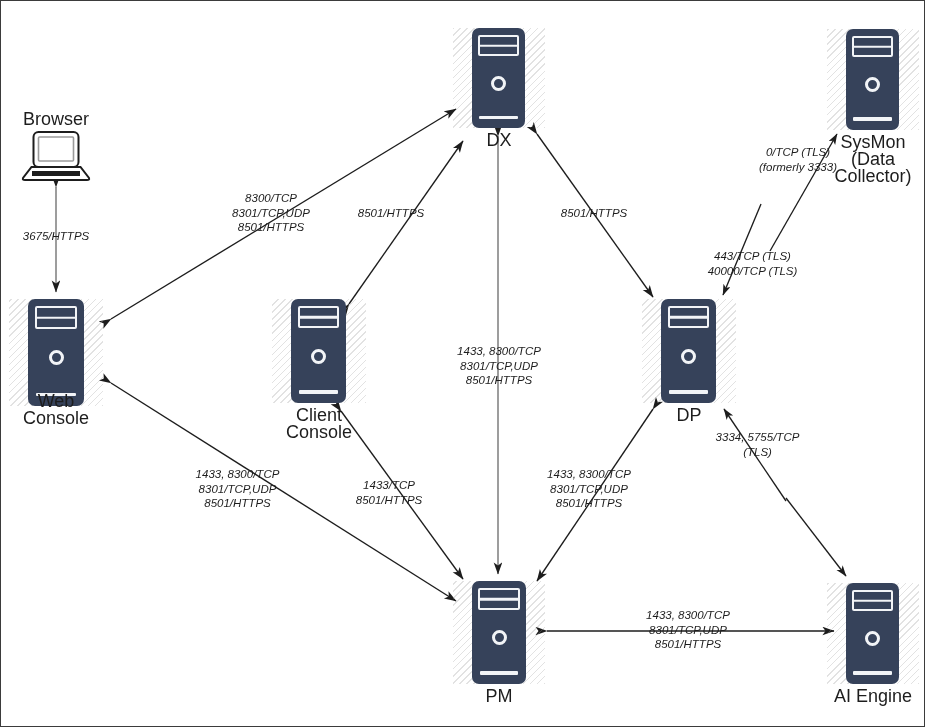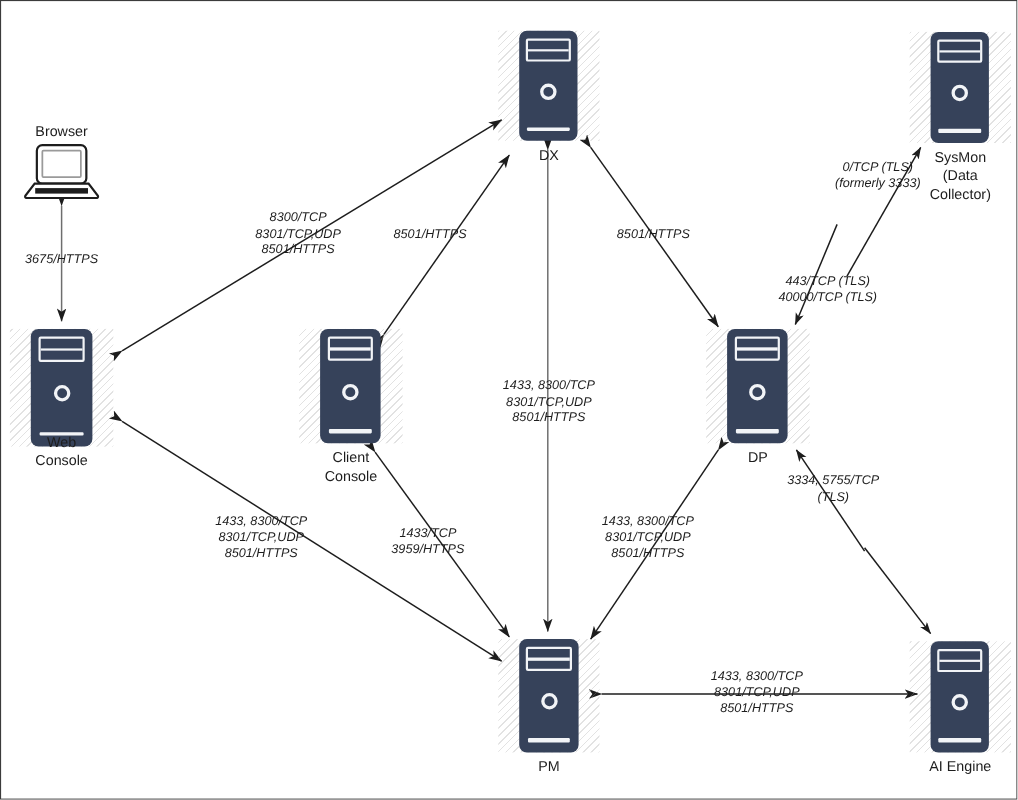--- a/index.html
+++ b/index.html
@@ -55,21 +55,21 @@
   .srv-bar{
     position:absolute;
     left:14%;right:14%;bottom:9%;
     height:3.5px;background:#f2f4f7;border-radius:1px;
   }
   .laptop{position:absolute;}
   .node-label{
     position:absolute;
     text-align:center;
     color:#1d1d1d;
-    font-size:13px;
+    font-size:18px;
     line-height:17px;
     white-space:pre-line;
     font-family:"Liberation Sans",sans-serif;
   }
   .edge-label{
     position:absolute;
     text-align:center;
     color:#1d1d1d;
     font-size:11.5px;
     line-height:14.5px;
@@ -221,21 +221,21 @@
 
   <div class="edge-label" style="left:437px;top:343px;width:122px;">1433, 8300/TCP
 8301/TCP,UDP
 8501/HTTPS</div>
 
   <div class="edge-label" style="left:169px;top:466px;width:135px;">1433, 8300/TCP
 8301/TCP,UDP
 8501/HTTPS</div>
 
   <div class="edge-label" style="left:333px;top:477px;width:110px;">1433/TCP
-3959/HTTPS</div>
+8501/HTTPS</div>
 
   <div class="edge-label" style="left:522px;top:466px;width:132px;">1433, 8300/TCP
 8301/TCP,UDP
 8501/HTTPS</div>
 
   <div class="edge-label" style="left:617px;top:607px;width:140px;">1433, 8300/TCP
 8301/TCP,UDP
 8501/HTTPS</div>
 
   <div class="edge-label" style="left:737px;top:144px;width:120px;">0/TCP (TLS)

